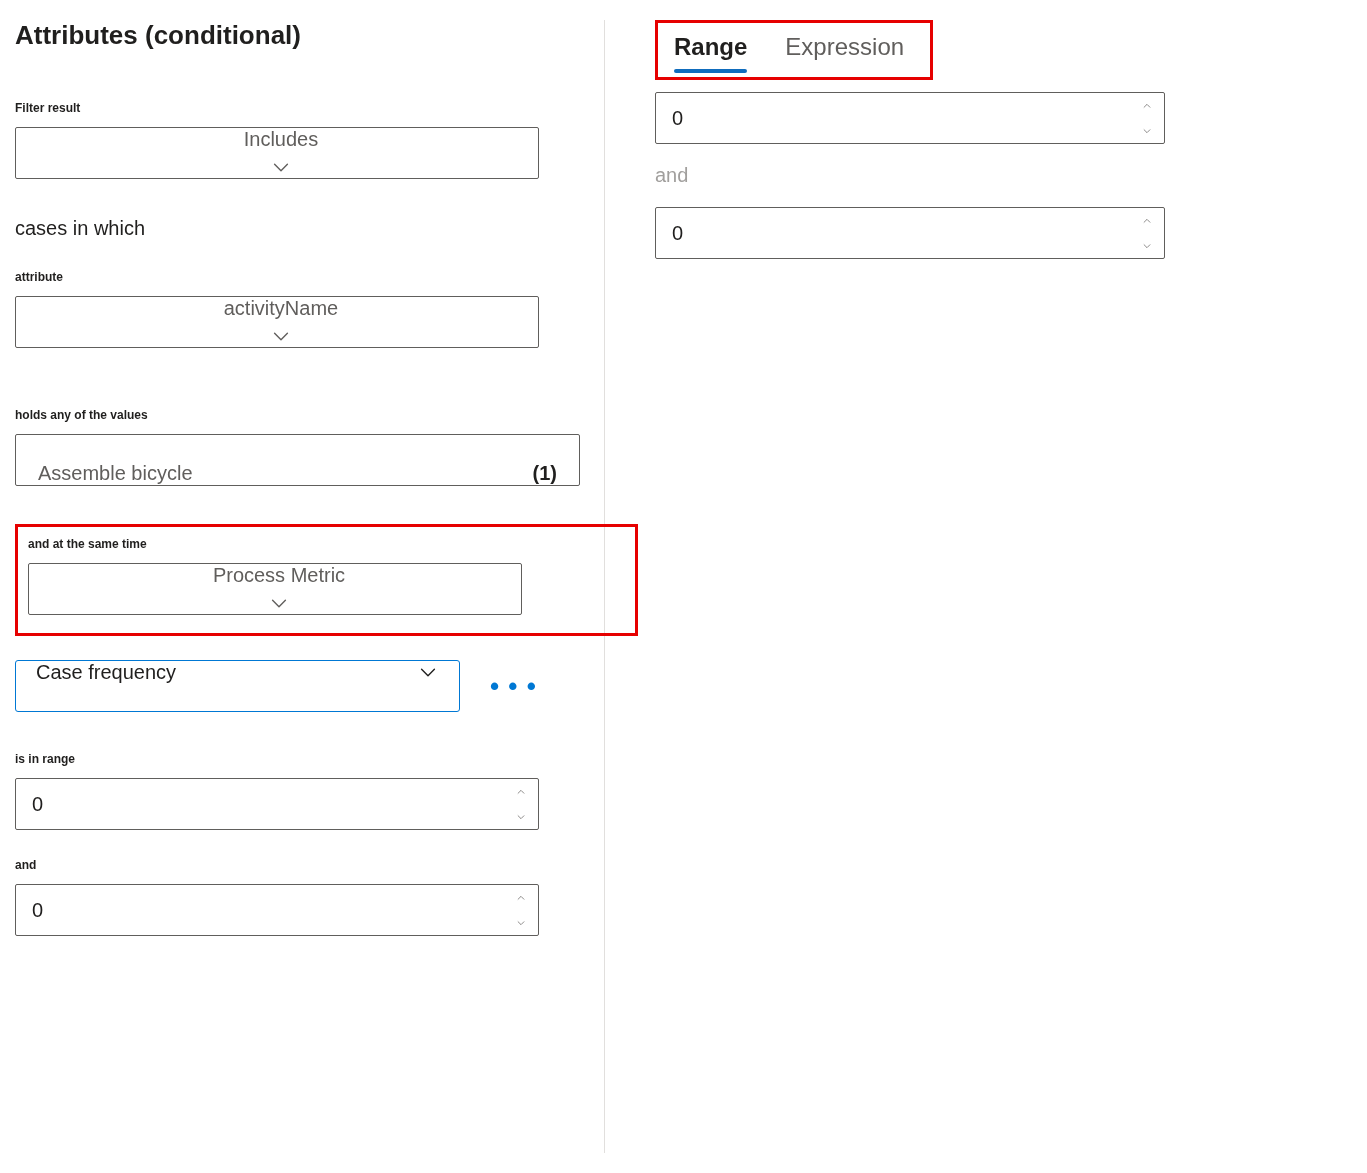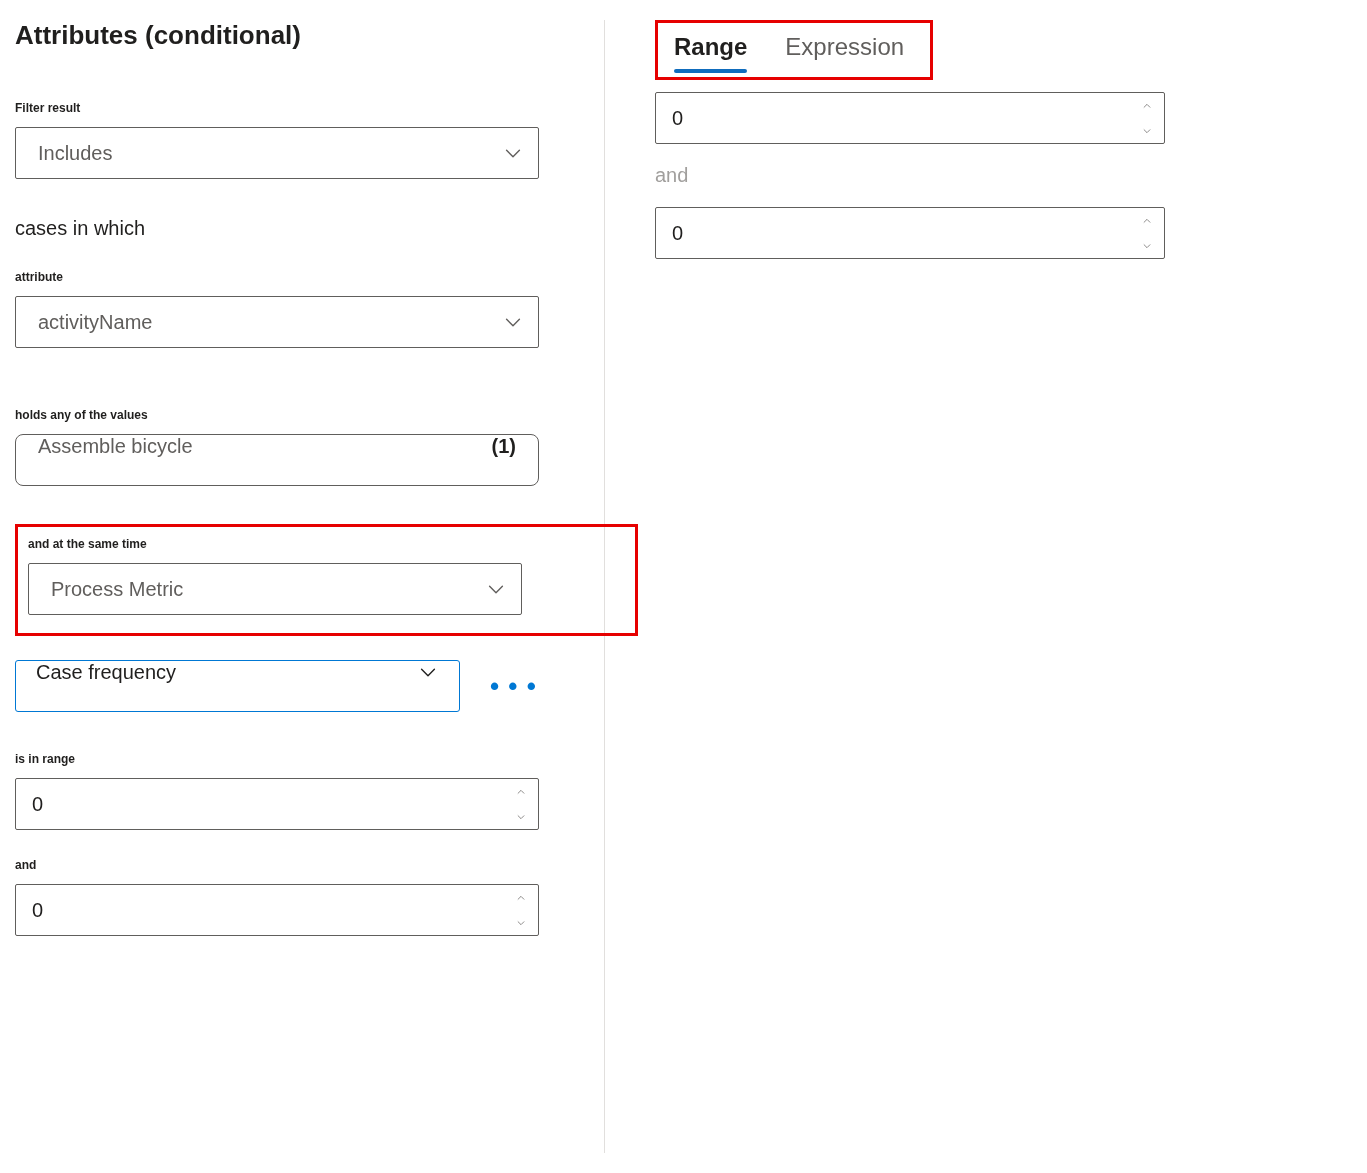--- a/index.html
+++ b/index.html
@@ -45,42 +45,43 @@
       border: 1px solid #605e5c;
       border-radius: 2px;
       height: 52px;
       display: flex;
       align-items: center;
       justify-content: space-between;
       padding: 0 14px 0 22px;
       cursor: pointer;
       background: #fff;
       width: 524px;
+      flex-direction: column;
     }
     .dropdown-value {
       font-size: 20px;
       color: #605e5c;
     }
     .chev { display: inline-flex; }
     .highlight-box {
       border: 3px solid #e60000;
       padding: 10px 14px 18px 10px;
       margin-bottom: 24px;
       width: 623px;
     }
     .highlight-box .dropdown { width: 494px; margin-top: 12px; }
     .multiselect {
       border: 1px solid #605e5c;
-      border-radius: 8px;
-      height: 52px;
-      display: flex;
-      align-items: flex-start;
+      border-radius: 2px;
+      height: 52px;
+      display: flex;
+      align-items: flex-end;
       justify-content: space-between;
       padding: 0 22px;
-      width: 524px;
+      width: 565px;
       cursor: pointer;
       background: #fff;
     }
     .multiselect-text { font-size: 20px; color: #605e5c; }
     .multiselect-count {
       font-size: 20px;
       font-weight: 700;
       color: #201f1e;
     }
     .blue-dropdown {

